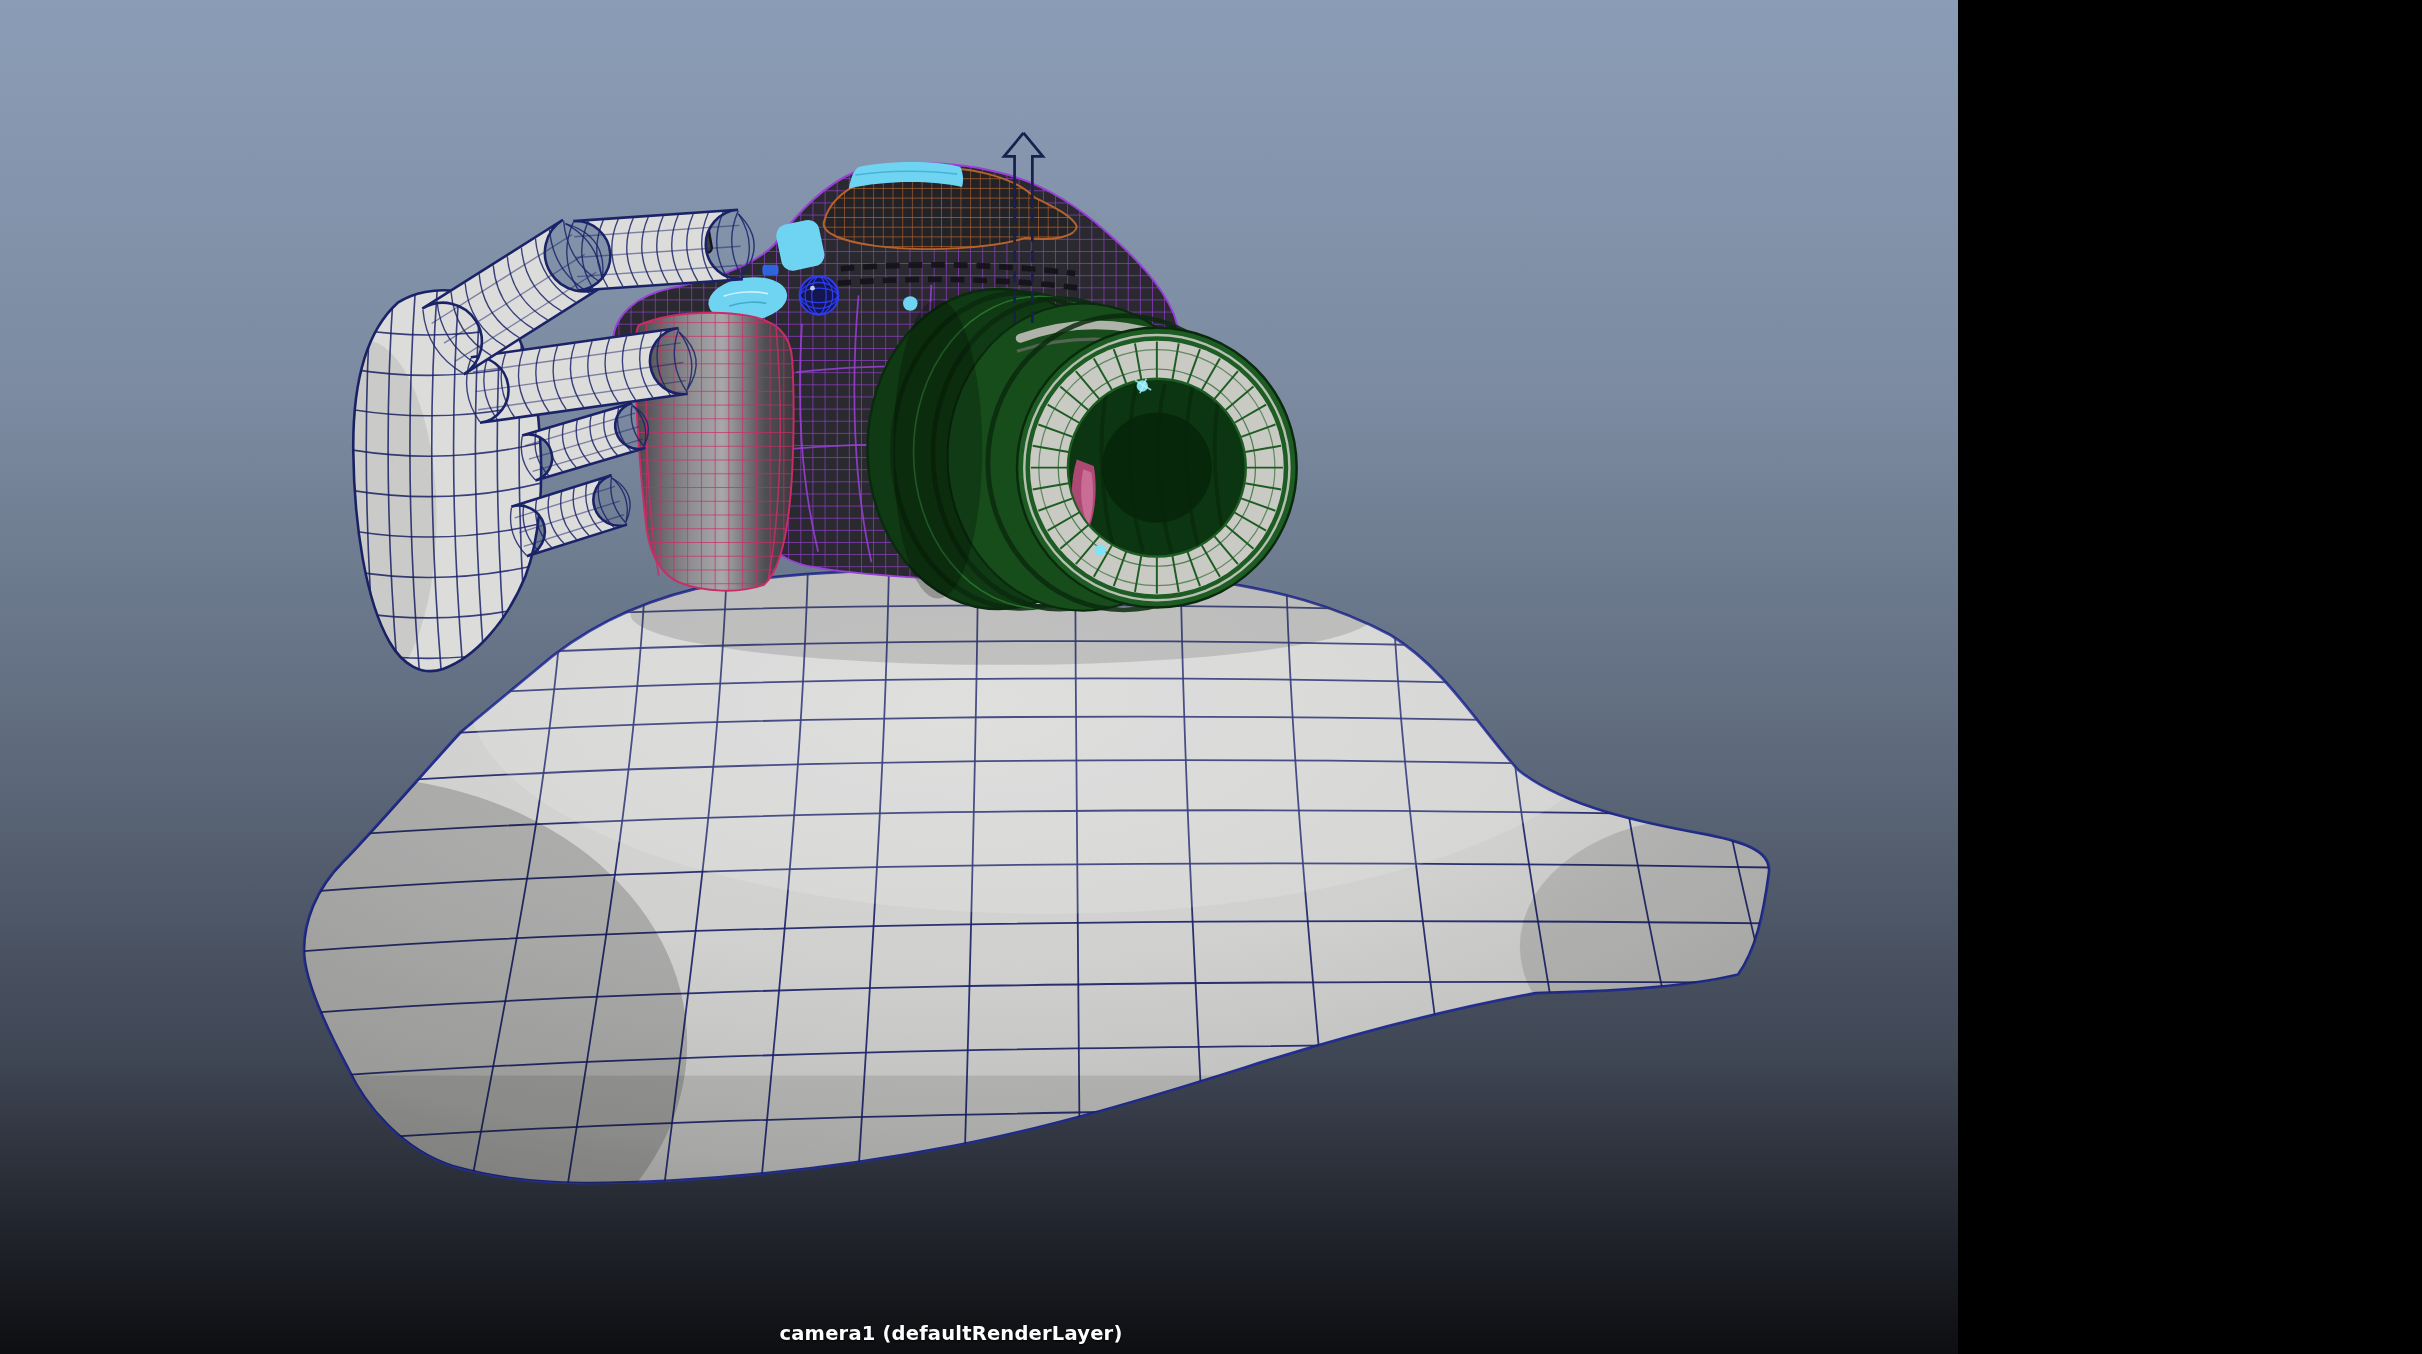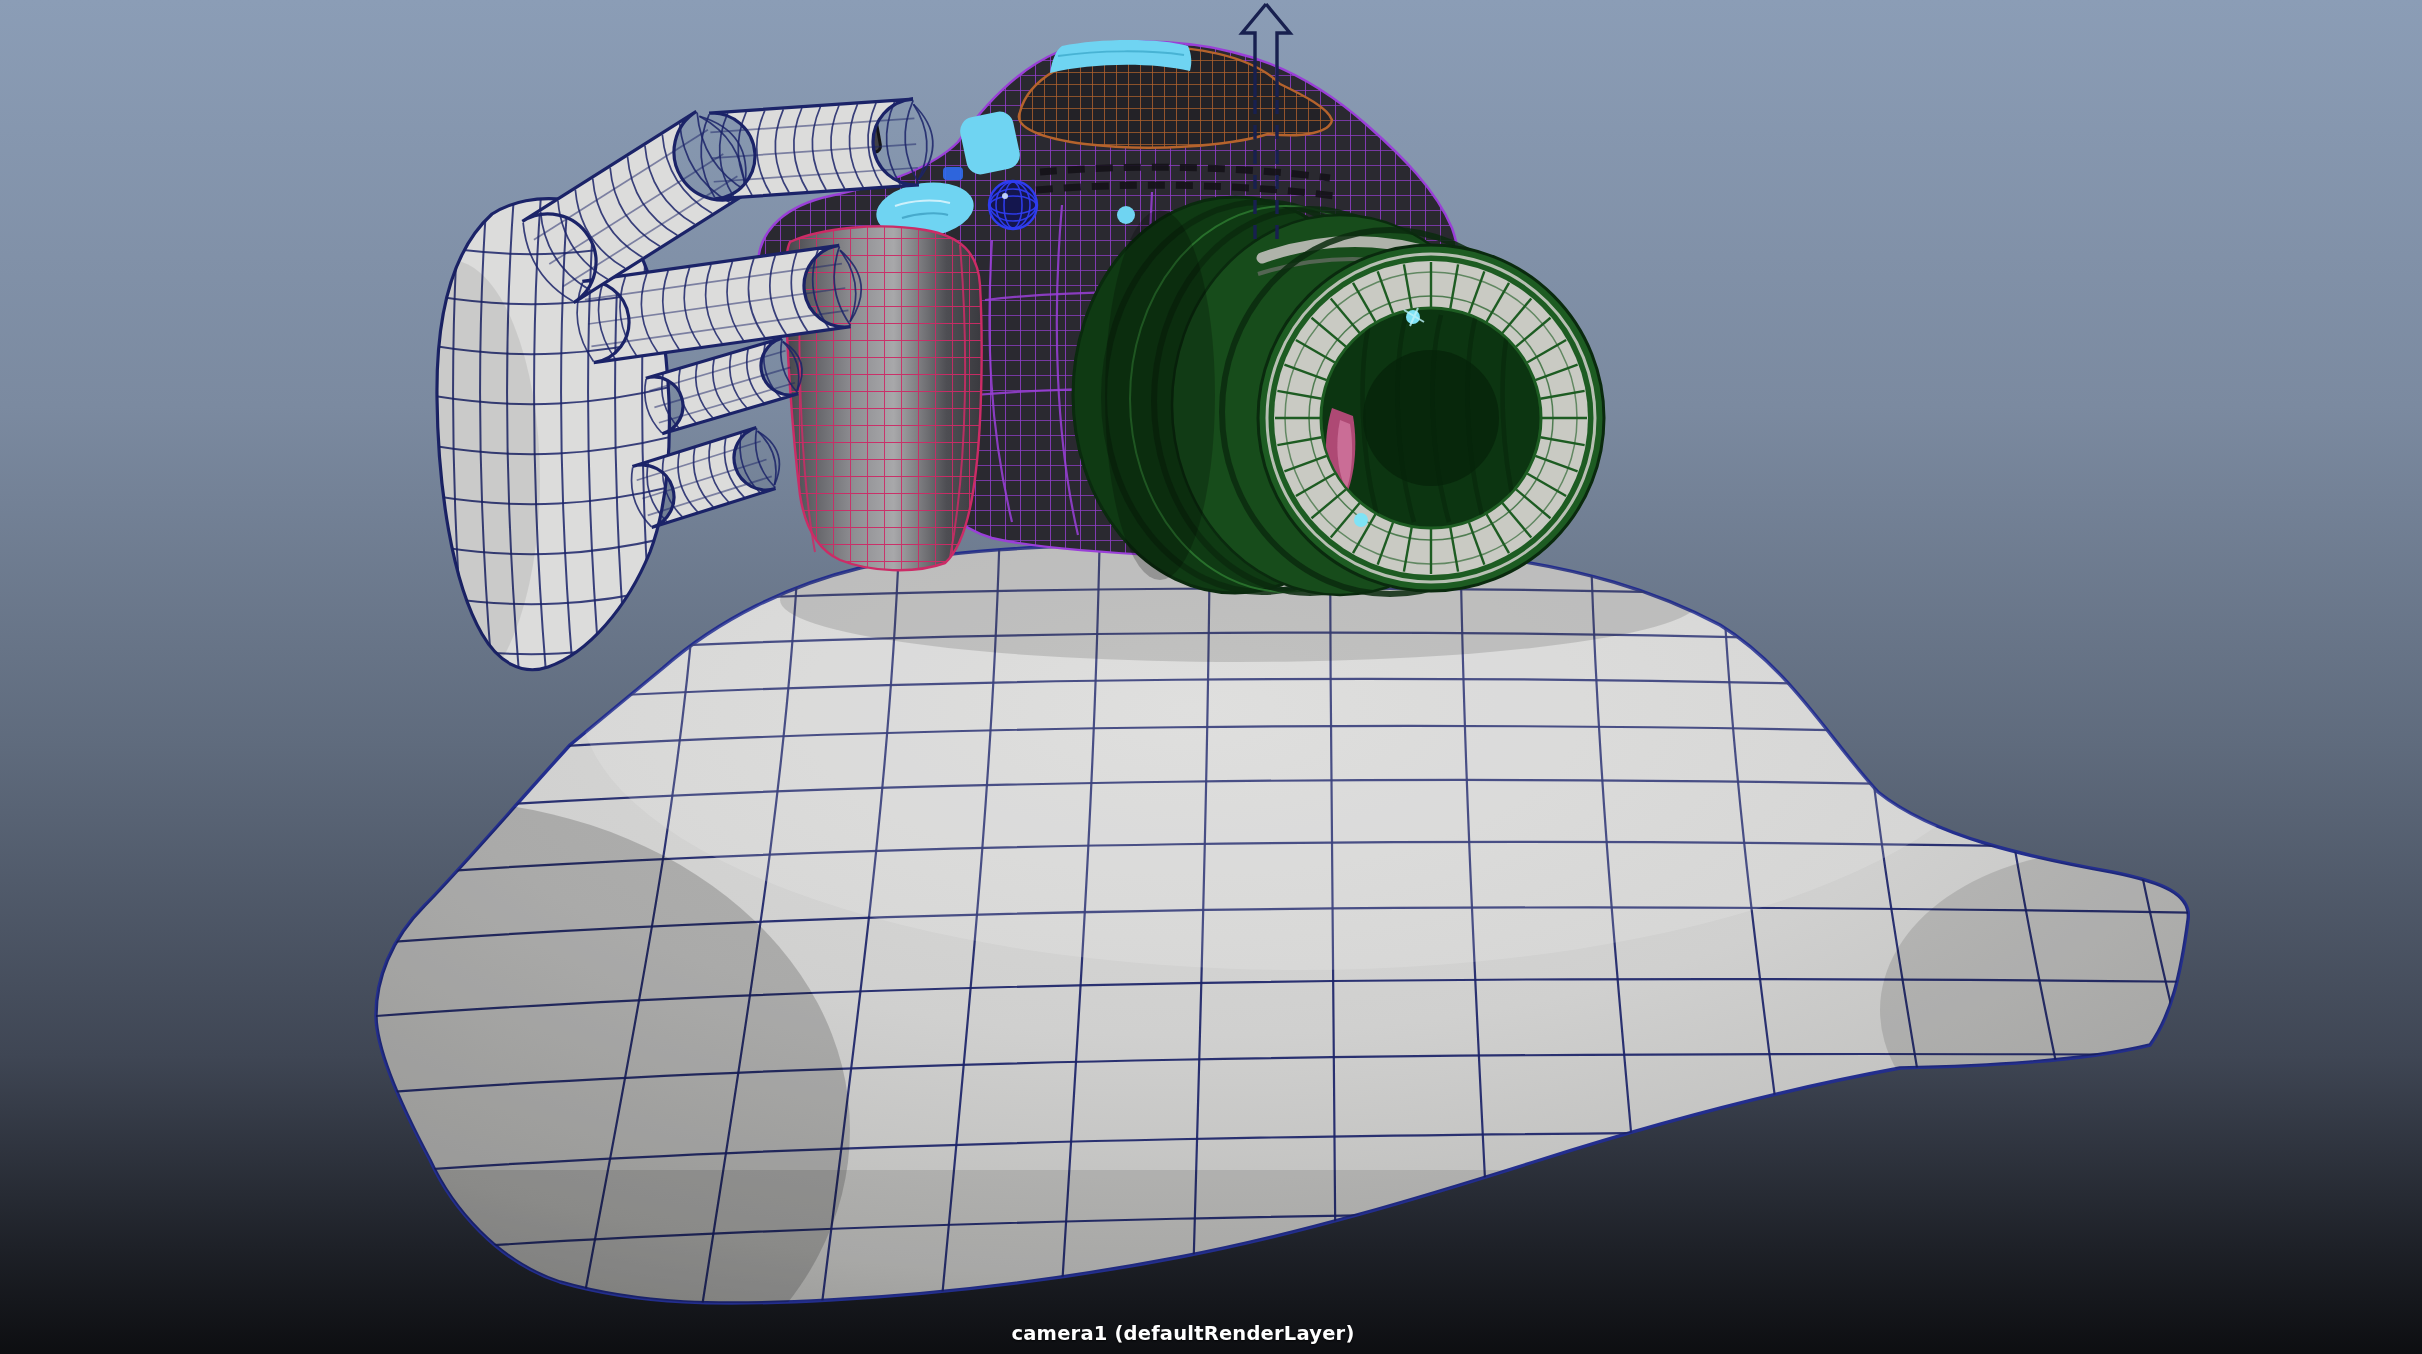--- a/index.html
+++ b/index.html
@@ -1,17 +1,17 @@
 <!DOCTYPE html>
 <html style="--bg-top: #8b9db6; --bg-upper: #7b8aa0; --bg-mid: #5f6b7d; --bg-low: #3f4654; --bg-deep: #1e2128; --bg-bottom: #0d0e11; --wire-navy: #1b2368; --body-dark: #2a2930; --wire-purple: #9a3fd8; --wire-brown: #b5632c; --flash-cyan: #6fd4f2; --dial-blue: #2e3cf0; --wire-crimson: #cc2b66; --lens-green: #1d5c22; --wire-green: #2e7d32; --ring-gray: #c9cac3; --glass-green: #0c3511; --reflection-pink: #c04b80; --accent-cyan-dot: #7fe3f6; --hud-text: #ffffff;"><head>
 <meta charset="utf-8">
 <style>
   html,body{margin:0;padding:0;background:#000;}
   .viewport{
-    position:relative;width:2422px;height:1354px;overflow:hidden;
+    position:relative;width:1958px;height:1354px;overflow:hidden;
     background:linear-gradient(180deg,
       var(--bg-top) 0%, var(--bg-upper) 30%, var(--bg-mid) 55%,
       var(--bg-low) 78%, var(--bg-deep) 92%, var(--bg-bottom) 100%);
     font-family:"DejaVu Sans",sans-serif;
   }
   svg.scene{position:absolute;left:0;top:0;width:100%;height:100%;}
 
   
   .blobEdge{fill:url(#gradBlob);stroke:#232e8d;stroke-width:3.4;}
   .wireBlob{stroke:var(--wire-navy);stroke-width:2.2;fill:none;opacity:.92;}

